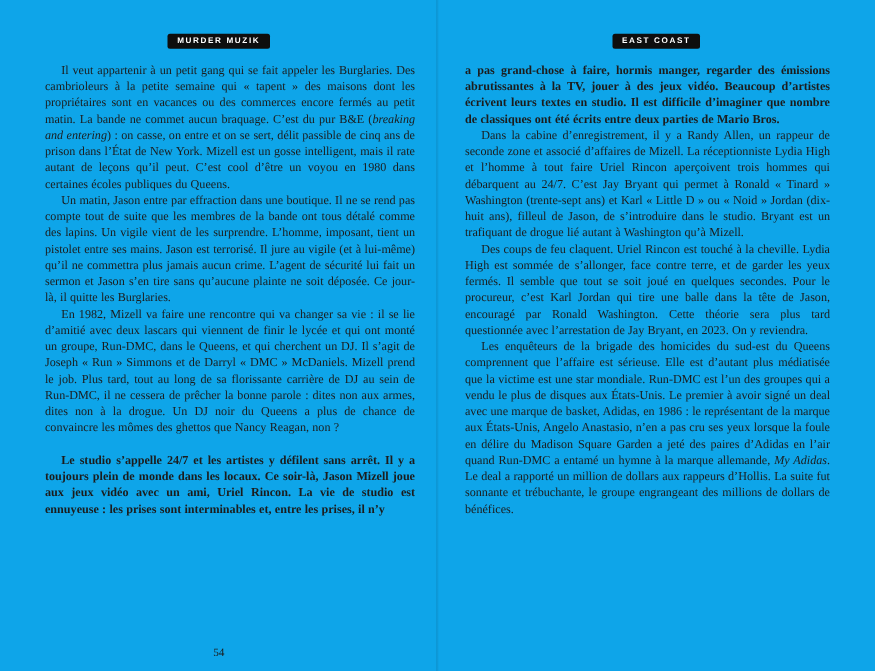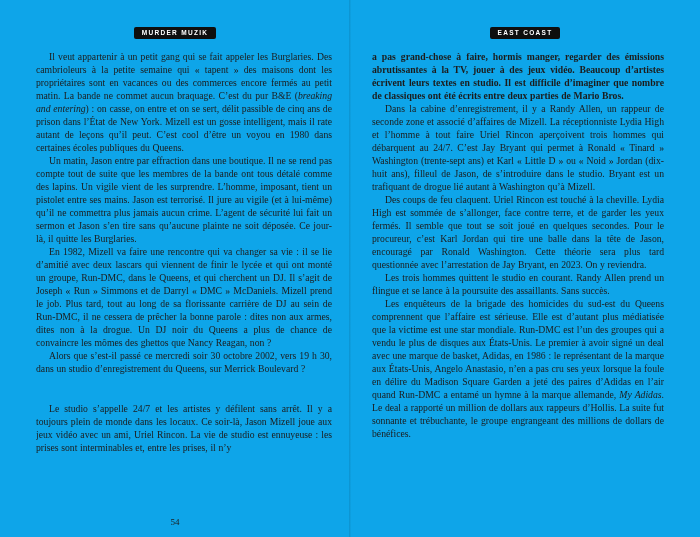--- a/index.html
+++ b/index.html
@@ -51,21 +51,21 @@
   .page-right .text-col { left: 22px; right: 36px; }
 
   .para {
     margin: 0;
     font-size: 9.7px;
     line-height: 13px;
     text-indent: 13px;
     word-spacing: 0.2px;
   }
   .para.no-indent { text-indent: 0; font-weight: bold; }
-  .para.gap { margin-top: 27px; }
+  .para.gap { margin-top: 13px; font-weight: bold; }
   .para i { font-style: italic; }
 
   .folio {
     position: absolute; bottom: 10px; left: 0; right: 0;
     text-align: center;
     font-size: 9px;
     color: #1c1c1c;
   }
 </style>
 </head>
@@ -74,34 +74,32 @@
 <div class="spread">
 
   <div class="page page-left">
     <div class="running-head">
       <span class="badge">MURDER MUZIK</span>
     </div>
     <div class="text-col">
         <p class="para"><span>Il veut appartenir à un petit gang qui se fait appeler les Burglaries. Des cambrioleurs à la petite semaine qui « tapent » des maisons dont les propriétaires sont en vacances ou des commerces encore fermés au petit matin. La bande ne commet aucun braquage. C’est du pur B&amp;E (</span><i>breaking and entering</i><span>) : on casse, on entre et on se sert, délit passible de cinq ans de prison dans l’État de New York. Mizell est un gosse intelligent, mais il rate autant de leçons qu’il peut. C’est cool d’être un voyou en 1980 dans certaines écoles publiques du Queens.</span></p>
         <p class="para"><span>Un matin, Jason entre par effraction dans une boutique. Il ne se rend pas compte tout de suite que les membres de la bande ont tous détalé comme des lapins. Un vigile vient de les surprendre. L’homme, imposant, tient un pistolet entre ses mains. Jason est terrorisé. Il jure au vigile (et à lui-même) qu’il ne commettra plus jamais aucun crime. L’agent de sécurité lui fait un sermon et Jason s’en tire sans qu’aucune plainte ne soit déposée. Ce jour-là, il quitte les Burglaries.</span></p>
         <p class="para"><span>En 1982, Mizell va faire une rencontre qui va changer sa vie : il se lie d’amitié avec deux lascars qui viennent de finir le lycée et qui ont monté un groupe, Run-DMC, dans le Queens, et qui cherchent un DJ. Il s’agit de Joseph « Run » Simmons et de Darryl « DMC » McDaniels. Mizell prend le job. Plus tard, tout au long de sa florissante carrière de DJ au sein de Run-DMC, il ne cessera de prêcher la bonne parole : dites non aux armes, dites non à la drogue. Un DJ noir du Queens a plus de chance de convaincre les mômes des ghettos que Nancy Reagan, non ?</span></p>
-        <p class="para"><span>Alors que s’est-il passé ce mercredi soir 30 octobre 2002, vers 19 h 30, dans un studio d’enregistrement du Queens, sur Merrick Boulevard ?</span></p>
         <p class="para gap"><span>Le studio s’appelle 24/7 et les artistes y défilent sans arrêt. Il y a toujours plein de monde dans les locaux. Ce soir-là, Jason Mizell joue aux jeux vidéo avec un ami, Uriel Rincon. La vie de studio est ennuyeuse : les prises sont interminables et, entre les prises, il n’y</span></p>
       </div>
     <div class="folio">54</div>
   </div>
 
   <div class="gutter"></div>
 
   <div class="page page-right">
     <div class="running-head">
       <span class="badge">EAST COAST</span>
     </div>
     <div class="text-col">
         <p class="para no-indent"><span>a pas grand-chose à faire, hormis manger, regarder des émissions abrutissantes à la TV, jouer à des jeux vidéo. Beaucoup d’artistes écrivent leurs textes en studio. Il est difficile d’imaginer que nombre de classiques ont été écrits entre deux parties de Mario Bros.</span></p>
         <p class="para"><span>Dans la cabine d’enregistrement, il y a Randy Allen, un rappeur de seconde zone et associé d’affaires de Mizell. La réceptionniste Lydia High et l’homme à tout faire Uriel Rincon aperçoivent trois hommes qui débarquent au 24/7. C’est Jay Bryant qui permet à Ronald « Tinard » Washington (trente-sept ans) et Karl « Little D » ou « Noid » Jordan (dix-huit ans), filleul de Jason, de s’introduire dans le studio. Bryant est un trafiquant de drogue lié autant à Washington qu’à Mizell.</span></p>
         <p class="para"><span>Des coups de feu claquent. Uriel Rincon est touché à la cheville. Lydia High est sommée de s’allonger, face contre terre, et de garder les yeux fermés. Il semble que tout se soit joué en quelques secondes. Pour le procureur, c’est Karl Jordan qui tire une balle dans la tête de Jason, encouragé par Ronald Washington. Cette théorie sera plus tard questionnée avec l’arrestation de Jay Bryant, en 2023. On y reviendra.</span></p>
-        <p class="para"><span>Les trois hommes quittent le studio en courant. Randy Allen prend un flingue et se lance à la poursuite des assaillants. Sans succès.</span></p>
         <p class="para"><span>Les enquêteurs de la brigade des homicides du sud-est du Queens comprennent que l’affaire est sérieuse. Elle est d’autant plus médiatisée que la victime est une star mondiale. Run-DMC est l’un des groupes qui a vendu le plus de disques aux États-Unis. Le premier à avoir signé un deal avec une marque de basket, Adidas, en 1986 : le représentant de la marque aux États-Unis, Angelo Anastasio, n’en a pas cru ses yeux lorsque la foule en délire du Madison Square Garden a jeté des paires d’Adidas en l’air quand Run-DMC a entamé un hymne à la marque allemande, </span><i>My Adidas</i><span>. Le deal a rapporté un million de dollars aux rappeurs d’Hollis. La suite fut sonnante et trébuchante, le groupe engrangeant des millions de dollars de bénéfices.</span></p>
       </div>
   </div>
 
 </div>
 
 </body></html>

